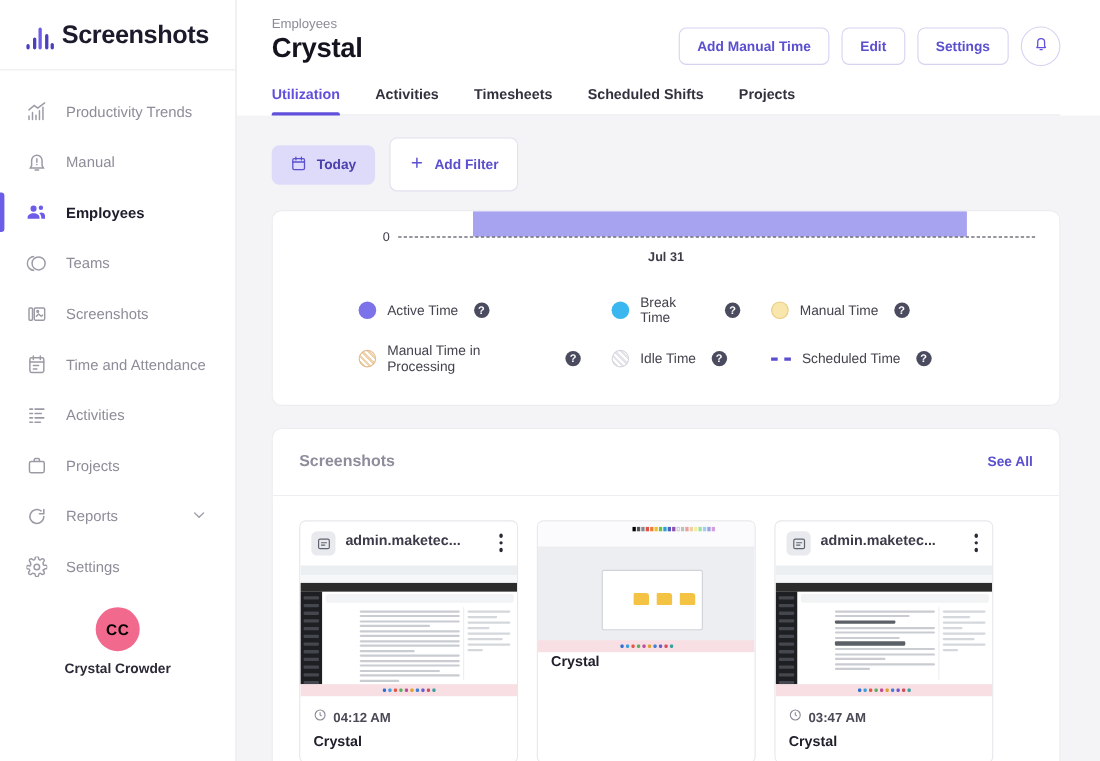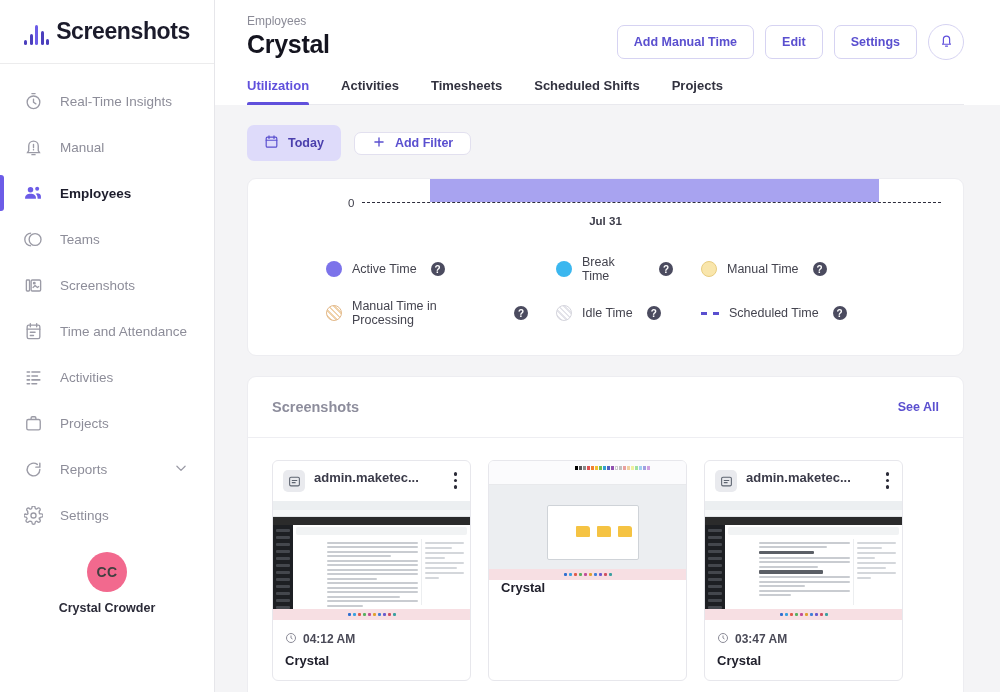--- a/index.html
+++ b/index.html
@@ -36,21 +36,21 @@
   .nav-item .ico { width: 22px; height: 22px; display:flex; align-items:center; justify-content:center; flex:0 0 22px;}
   .nav-item.active { color: #1d1d2c; font-weight: 700; }
   .nav-item.active::before {
     content: ""; position: absolute; left: 0; top: 5px; bottom: 5px;
     width: 4px; border-radius: 0 3px 3px 0; background: #6c5ce7;
   }
   .nav-item .chev { margin-left: auto; margin-right: 26px; }
   .user-block { margin-top: 14px; display:flex; flex-direction:column; align-items:center; gap: 9px;}
   .avatar {
     width: 40px; height: 40px; border-radius: 50%; background: #f2698e;
-    color: #404040; font-size: 14px; font-weight: 700;
+    color: #000000; font-size: 14px; font-weight: 700;
     display: flex; align-items: center; justify-content: center; letter-spacing:.5px;
   }
   .user-name { font-size: 12.5px; color: #2b2b38; font-weight: 700; }
 
   
   .main { flex: 1; height: 692px; display: flex; flex-direction: column; background: #f4f4f6; overflow:hidden;}
   .topbar { background: #fff; padding: 14px 36px 0 32px; }
   .topbar-row { display: flex; align-items: flex-start; }
   .crumb { font-size: 12px; color: #8b8b97; margin-bottom: 2px; }
   .page-title { font-size: 25px; font-weight: 700; color: #14141f; letter-spacing:-.3px; }
@@ -78,21 +78,21 @@
   
   .content { padding: 20px 36px 0 32px; overflow: hidden; }
   .filters { display: flex; gap: 13px; align-items: center; margin-bottom: 17px; }
   .pill-today {
     display:flex; align-items:center; gap:9px; background:#dedbfa; color:#4b40ad;
     font-size:12.5px; font-weight:700; padding:9px 17px; border-radius:7px; cursor:pointer; border:none;
     font-family: inherit;
   }
   .pill-filter {
     display:flex; align-items:center; gap:9px; background:#fff; color:#5a4fcf;
-    font-size:12.5px; font-weight:700; padding:2px 17px; border-radius:7px;
+    font-size:12.5px; font-weight:700; padding:15px 17px; border-radius:7px;
     border:1px solid #e2e0ef; cursor:pointer; font-family: inherit;
   }
 
   .card { background:#fff; border-radius:9px; border:1px solid #ededf1; }
 
   
   .chart-card { height: 178px; overflow: hidden; position: relative; padding: 0 22px; }
   .plot { position: relative; height: 70px; }
   .bar {
     position: absolute; left: 160px; right: 62px; top: 0; bottom: 47px;
@@ -178,30 +178,30 @@
           <i style="height:11px"></i>
           <i style="height:20px;background:#6c5ce7"></i>
           <i style="height:14px"></i>
           <i style="height:6px"></i>
       </span>
       <span class="logo-text">Screenshots</span>
     </div>
 
     <nav class="nav">
 
-
       <div class="nav-item">
         <span class="ico">
           <svg width="19" height="19" viewBox="0 0 24 24" fill="none" stroke="#9b9ba6" stroke-width="1.7" stroke-linecap="round">
-              <circle cx="12" cy="13" r="8"></circle>
-              <path d="M12 13V9M12 13l3 2M10 2h4"></path>
-            </svg>
-        </span>
-        <span>Real-Time Insights</span>
-      </div>
+              <path d="M3 17V21M7 13V21M11 16V21M15 11V21M19 7V21"></path>
+              <path d="M3 10L9 5L13 8L21 2"></path>
+            </svg>
+        </span>
+        <span>Productivity Trends</span>
+      </div>
+
 
       <div class="nav-item">
         <span class="ico">
           <svg width="19" height="19" viewBox="0 0 24 24" fill="none" stroke="#9b9ba6" stroke-width="1.7" stroke-linecap="round">
               <path d="M6 16V10a6 6 0 1112 0v6l1.5 2.5h-15L6 16z"></path>
               <path d="M10 21h4M12 8v4M12 14.5v.5"></path>
             </svg>
         </span>
         <span>Manual</span>
       </div>

